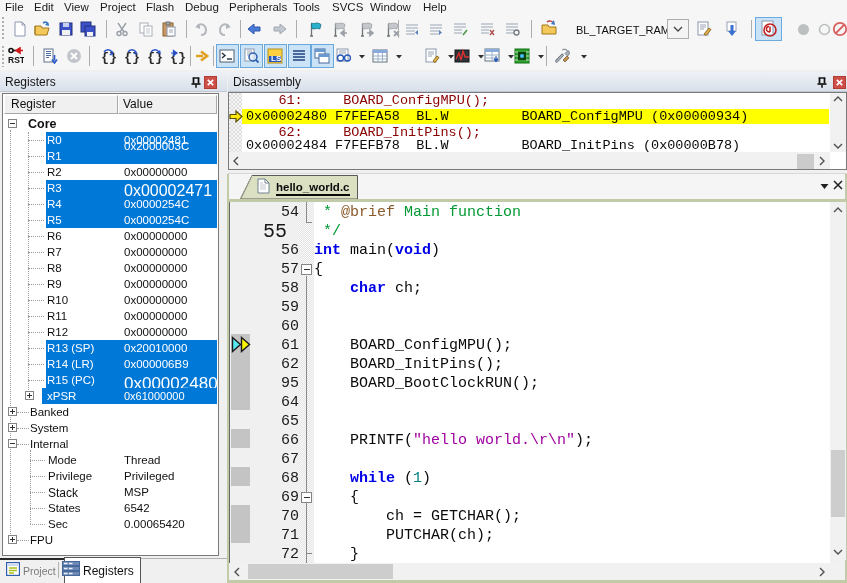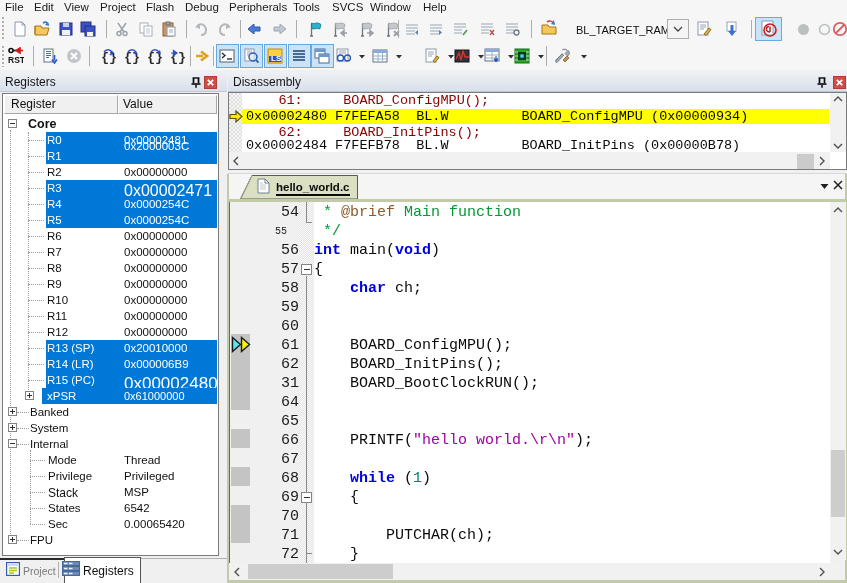--- a/index.html
+++ b/index.html
@@ -553,29 +553,29 @@
     </svg>
 <div class="abs" style="left:228.5px;top:202px;width:2px;height:361px;background:#686868;"></div>
 <div class="abs" style="left:230px;top:202px;width:68px;height:361px;background:#f0f0f0;"></div>
 <div class="abs" style="left:231px;top:334px;width:19px;height:76px;background:#c4c4c4;"></div>
 <div class="abs" style="left:231px;top:429px;width:19px;height:19px;background:#c4c4c4;"></div>
 <div class="abs" style="left:231px;top:467px;width:19px;height:19px;background:#c4c4c4;"></div>
 <div class="abs" style="left:231px;top:505px;width:19px;height:38px;background:#c4c4c4;"></div>
 <div class="abs" style="left:298px;top:202px;width:15.5px;height:361px;background:repeating-conic-gradient(#e4e4e4 0% 25%, #fafafa 0% 50%);background-size:2px 2px;"></div>
 <div class="abs" style="left:313.5px;top:202px;width:516.5px;height:361px;background:#fff;"></div>
 <div class="abs" style="left:263px;top:203px;width:36px;text-align:right;font-family:'Liberation Mono',monospace;font-size:15px;color:#1a1a1a;line-height:19px;">54</div>
-<div class="abs" style="left:263px;top:222px;width:36px;text-align:center;font-family:'Liberation Mono',monospace;font-size:10px;color:#1a1a1a;line-height:19px;">55</div>
+<div class="abs" style="left:263px;top:222px;width:36px;text-align:left;font-family:'Liberation Mono',monospace;font-size:20px;color:#1a1a1a;line-height:19px;">55</div>
 <div class="abs" style="left:263px;top:241px;width:36px;text-align:right;font-family:'Liberation Mono',monospace;font-size:15px;color:#1a1a1a;line-height:19px;">56</div>
 <div class="abs" style="left:263px;top:260px;width:36px;text-align:right;font-family:'Liberation Mono',monospace;font-size:15px;color:#1a1a1a;line-height:19px;">57</div>
 <div class="abs" style="left:263px;top:279px;width:36px;text-align:right;font-family:'Liberation Mono',monospace;font-size:15px;color:#1a1a1a;line-height:19px;">58</div>
 <div class="abs" style="left:263px;top:298px;width:36px;text-align:right;font-family:'Liberation Mono',monospace;font-size:15px;color:#1a1a1a;line-height:19px;">59</div>
 <div class="abs" style="left:263px;top:317px;width:36px;text-align:right;font-family:'Liberation Mono',monospace;font-size:15px;color:#1a1a1a;line-height:19px;">60</div>
 <div class="abs" style="left:263px;top:336px;width:36px;text-align:right;font-family:'Liberation Mono',monospace;font-size:15px;color:#1a1a1a;line-height:19px;">61</div>
 <div class="abs" style="left:263px;top:355px;width:36px;text-align:right;font-family:'Liberation Mono',monospace;font-size:15px;color:#1a1a1a;line-height:19px;">62</div>
-<div class="abs" style="left:263px;top:374px;width:36px;text-align:right;font-family:'Liberation Mono',monospace;font-size:15px;color:#1a1a1a;line-height:19px;">31</div>
+<div class="abs" style="left:263px;top:374px;width:36px;text-align:right;font-family:'Liberation Mono',monospace;font-size:15px;color:#1a1a1a;line-height:19px;">95</div>
 <div class="abs" style="left:263px;top:393px;width:36px;text-align:right;font-family:'Liberation Mono',monospace;font-size:15px;color:#1a1a1a;line-height:19px;">64</div>
 <div class="abs" style="left:263px;top:412px;width:36px;text-align:right;font-family:'Liberation Mono',monospace;font-size:15px;color:#1a1a1a;line-height:19px;">65</div>
 <div class="abs" style="left:263px;top:431px;width:36px;text-align:right;font-family:'Liberation Mono',monospace;font-size:15px;color:#1a1a1a;line-height:19px;">66</div>
 <div class="abs" style="left:263px;top:450px;width:36px;text-align:right;font-family:'Liberation Mono',monospace;font-size:15px;color:#1a1a1a;line-height:19px;">67</div>
 <div class="abs" style="left:263px;top:469px;width:36px;text-align:right;font-family:'Liberation Mono',monospace;font-size:15px;color:#1a1a1a;line-height:19px;">68</div>
 <div class="abs" style="left:263px;top:488px;width:36px;text-align:right;font-family:'Liberation Mono',monospace;font-size:15px;color:#1a1a1a;line-height:19px;">69</div>
 <div class="abs" style="left:263px;top:507px;width:36px;text-align:right;font-family:'Liberation Mono',monospace;font-size:15px;color:#1a1a1a;line-height:19px;">70</div>
 <div class="abs" style="left:263px;top:526px;width:36px;text-align:right;font-family:'Liberation Mono',monospace;font-size:15px;color:#1a1a1a;line-height:19px;">71</div>
 <div class="abs" style="left:263px;top:545px;width:36px;text-align:right;font-family:'Liberation Mono',monospace;font-size:15px;color:#1a1a1a;line-height:19px;">72</div>
 <div class="abs" style="left:306px;top:202px;width:1px;height:21px;background:#8a8a8a;"></div>
@@ -596,20 +596,21 @@
 <div class="abs" style="left:314px;top:222px;white-space:pre;font-family:'Liberation Mono',monospace;font-size:15px;line-height:19px;color:#0a0a0a;"><span style="color:#009933;"> */</span></div>
 <div class="abs" style="left:314px;top:241px;white-space:pre;font-family:'Liberation Mono',monospace;font-size:15px;line-height:19px;color:#0a0a0a;"><span style="color:#0000e8;font-weight:bold;">int</span> main(<span style="color:#0000e8;font-weight:bold;">void</span>)</div>
 <div class="abs" style="left:314px;top:260px;white-space:pre;font-family:'Liberation Mono',monospace;font-size:15px;line-height:19px;color:#0a0a0a;">{</div>
 <div class="abs" style="left:314px;top:279px;white-space:pre;font-family:'Liberation Mono',monospace;font-size:15px;line-height:19px;color:#0a0a0a;">    <span style="color:#0000e8;font-weight:bold;">char</span> ch;</div>
 <div class="abs" style="left:314px;top:336px;white-space:pre;font-family:'Liberation Mono',monospace;font-size:15px;line-height:19px;color:#0a0a0a;">    BOARD_ConfigMPU();</div>
 <div class="abs" style="left:314px;top:355px;white-space:pre;font-family:'Liberation Mono',monospace;font-size:15px;line-height:19px;color:#0a0a0a;">    BOARD_InitPins();</div>
 <div class="abs" style="left:314px;top:374px;white-space:pre;font-family:'Liberation Mono',monospace;font-size:15px;line-height:19px;color:#0a0a0a;">    BOARD_BootClockRUN();</div>
 <div class="abs" style="left:314px;top:431px;white-space:pre;font-family:'Liberation Mono',monospace;font-size:15px;line-height:19px;color:#0a0a0a;">    PRINTF(<span style="color:#a000a0;">"hello world.\r\n"</span>);</div>
 <div class="abs" style="left:314px;top:469px;white-space:pre;font-family:'Liberation Mono',monospace;font-size:15px;line-height:19px;color:#0a0a0a;">    <span style="color:#0000e8;font-weight:bold;">while</span> (<span style="color:#008080;">1</span>)</div>
 <div class="abs" style="left:314px;top:488px;white-space:pre;font-family:'Liberation Mono',monospace;font-size:15px;line-height:19px;color:#0a0a0a;">    {</div>
+<div class="abs" style="left:314px;top:507px;white-space:pre;font-family:'Liberation Mono',monospace;font-size:15px;line-height:19px;color:#0a0a0a;">        ch = GETCHAR();</div>
 <div class="abs" style="left:314px;top:526px;white-space:pre;font-family:'Liberation Mono',monospace;font-size:15px;line-height:19px;color:#0a0a0a;">        PUTCHAR(ch);</div>
 <div class="abs" style="left:314px;top:545px;white-space:pre;font-family:'Liberation Mono',monospace;font-size:15px;line-height:19px;color:#0a0a0a;">    }</div>
 <div class="abs" style="left:830px;top:202px;width:16px;height:358px;background:#f1f1f1;"></div>
 <svg class="abs" style="left:833px;top:206px;" width="10" height="8" viewBox="0 0 10 8">
       <path d="M1 6l4-4 4 4" fill="none" stroke="#505050" stroke-width="1.4"></path>
     </svg>
 <svg class="abs" style="left:833px;top:548px;" width="10" height="8" viewBox="0 0 10 8">
       <path d="M1 2l4 4 4-4" fill="none" stroke="#505050" stroke-width="1.4"></path>
     </svg>
 <div class="abs" style="left:831px;top:450px;width:14px;height:67px;background:#cdcdcd;"></div>

